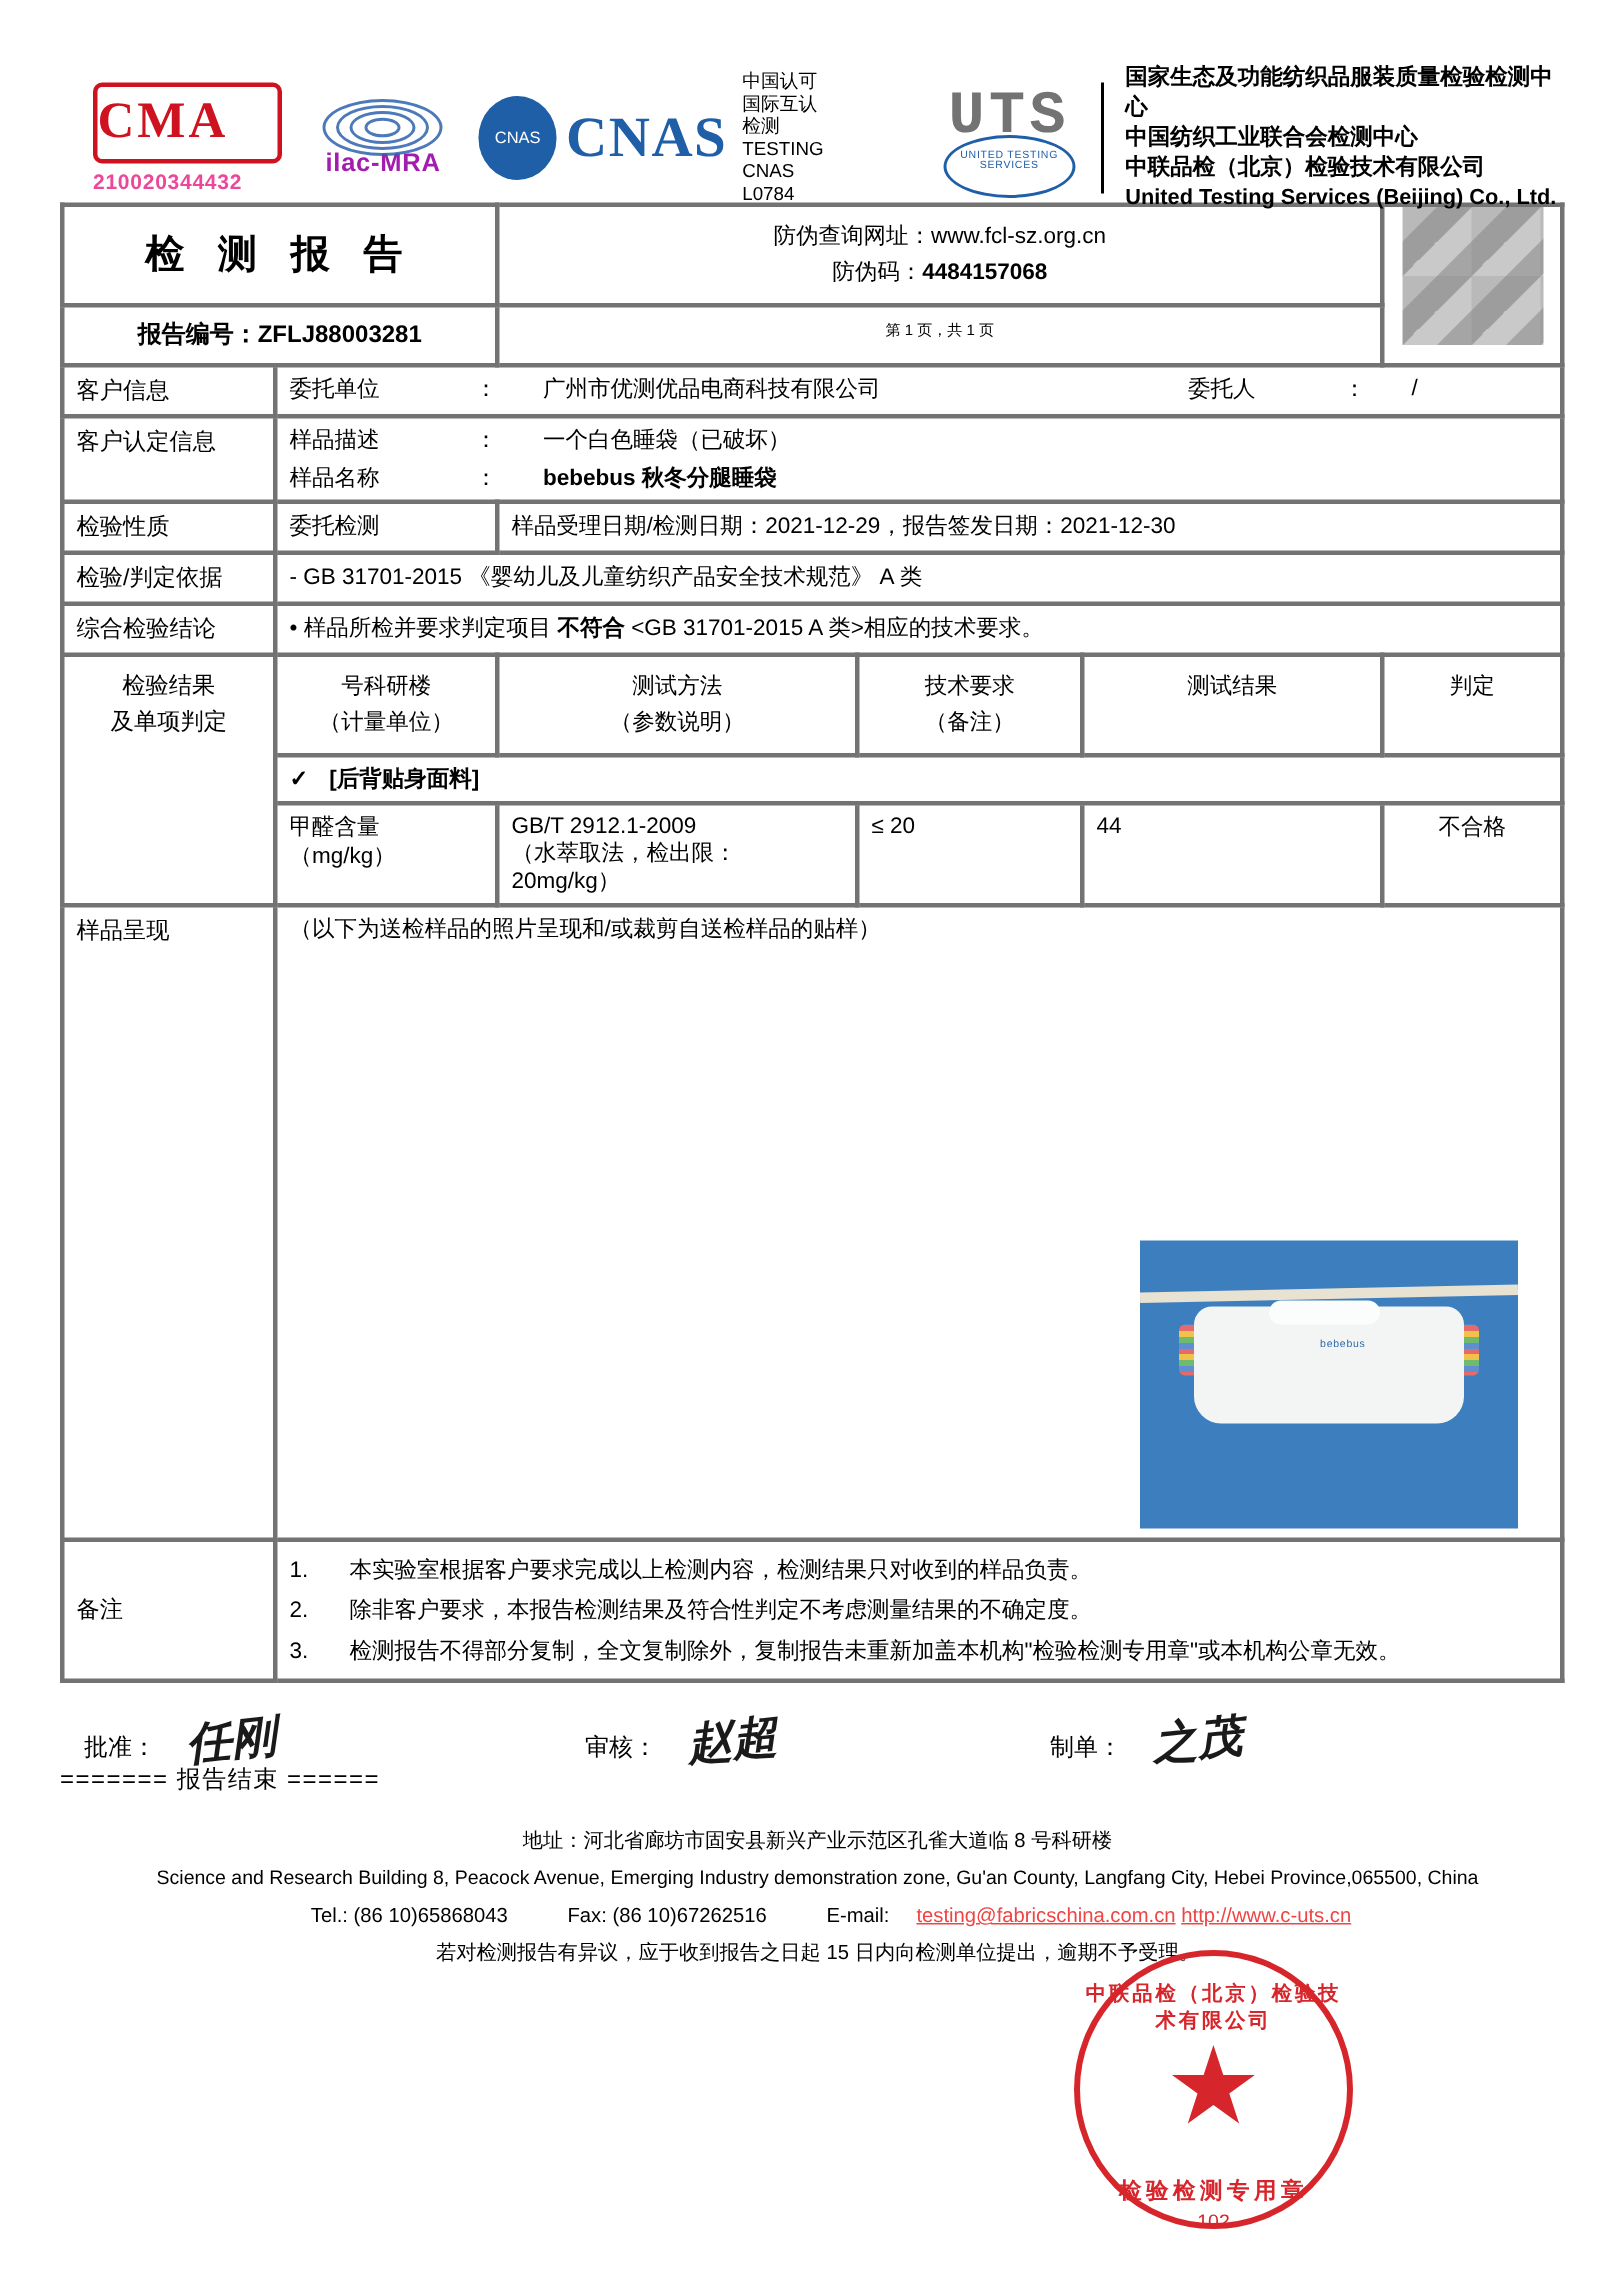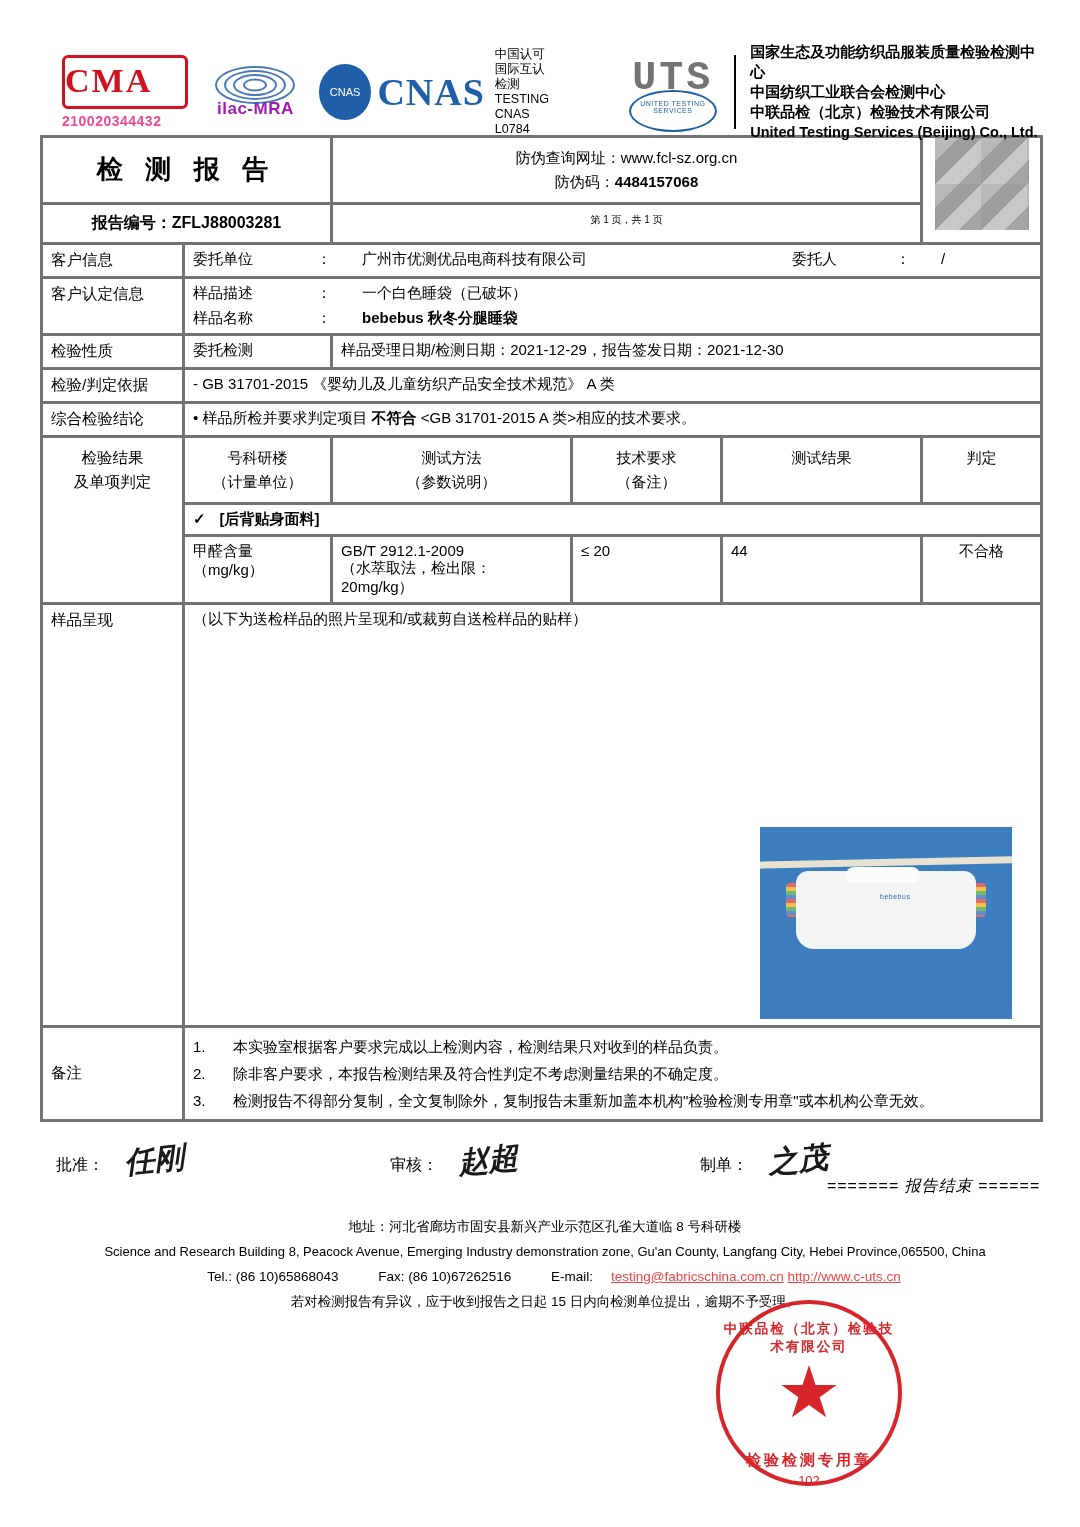--- a/index.html
+++ b/index.html
@@ -320,26 +320,25 @@
     font-family: "Liberation Serif", serif;
     font-size: 30px;
     font-style: italic;
     font-weight: bold;
     color: #1a1a1a;
     transform: rotate(-6deg);
     display: inline-block;
     margin-left: 16px;
   }
   .end-line {
-    text-align: right;
+    text-align: left;
     font-size: 16px;
     letter-spacing: 1px;
     position: relative;
     top: 54px;
-    font-style: italic;
   }
 
   .stamp {
     position: absolute;
     right: 178px;
     top: 1300px;
     width: 178px;
     height: 178px;
     border: 4px solid #d7262b;
     border-radius: 50%;

